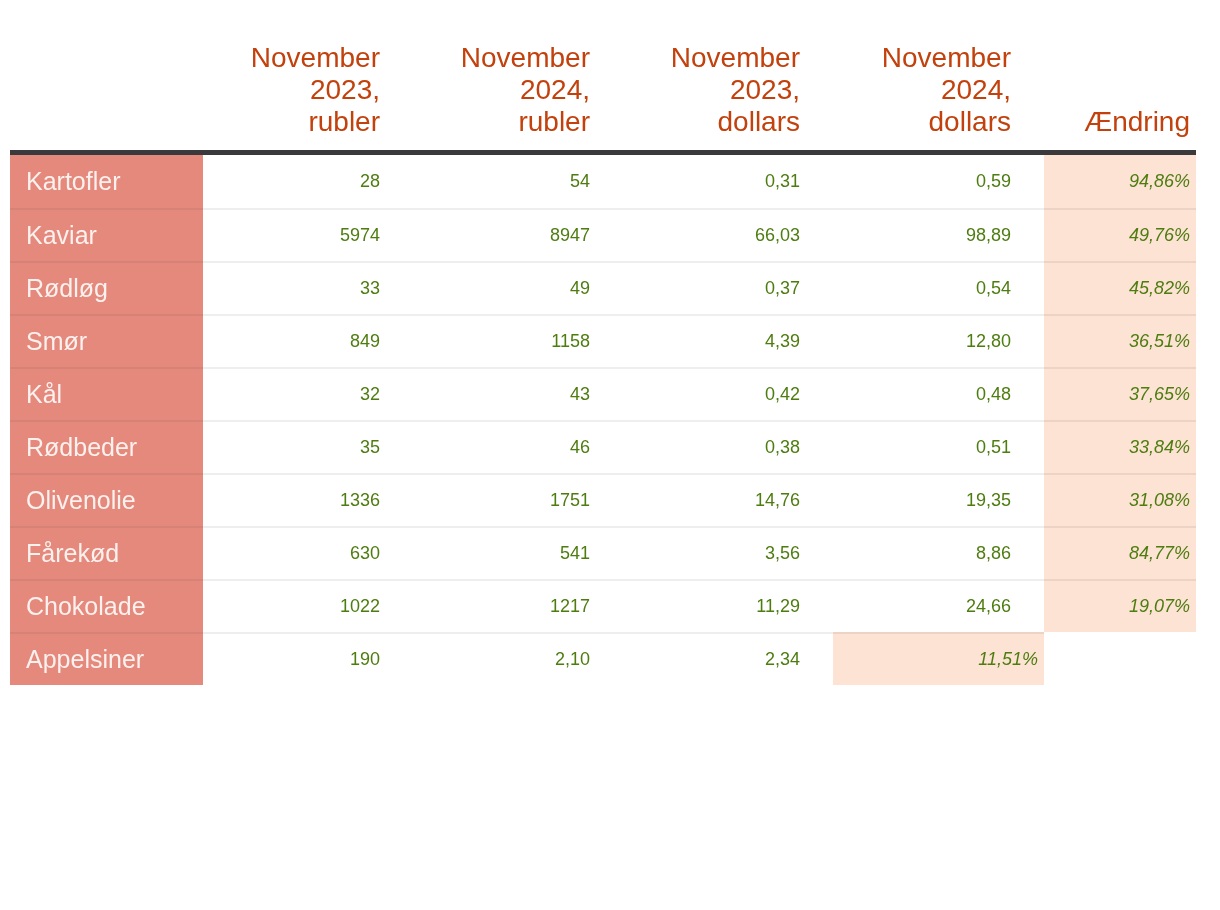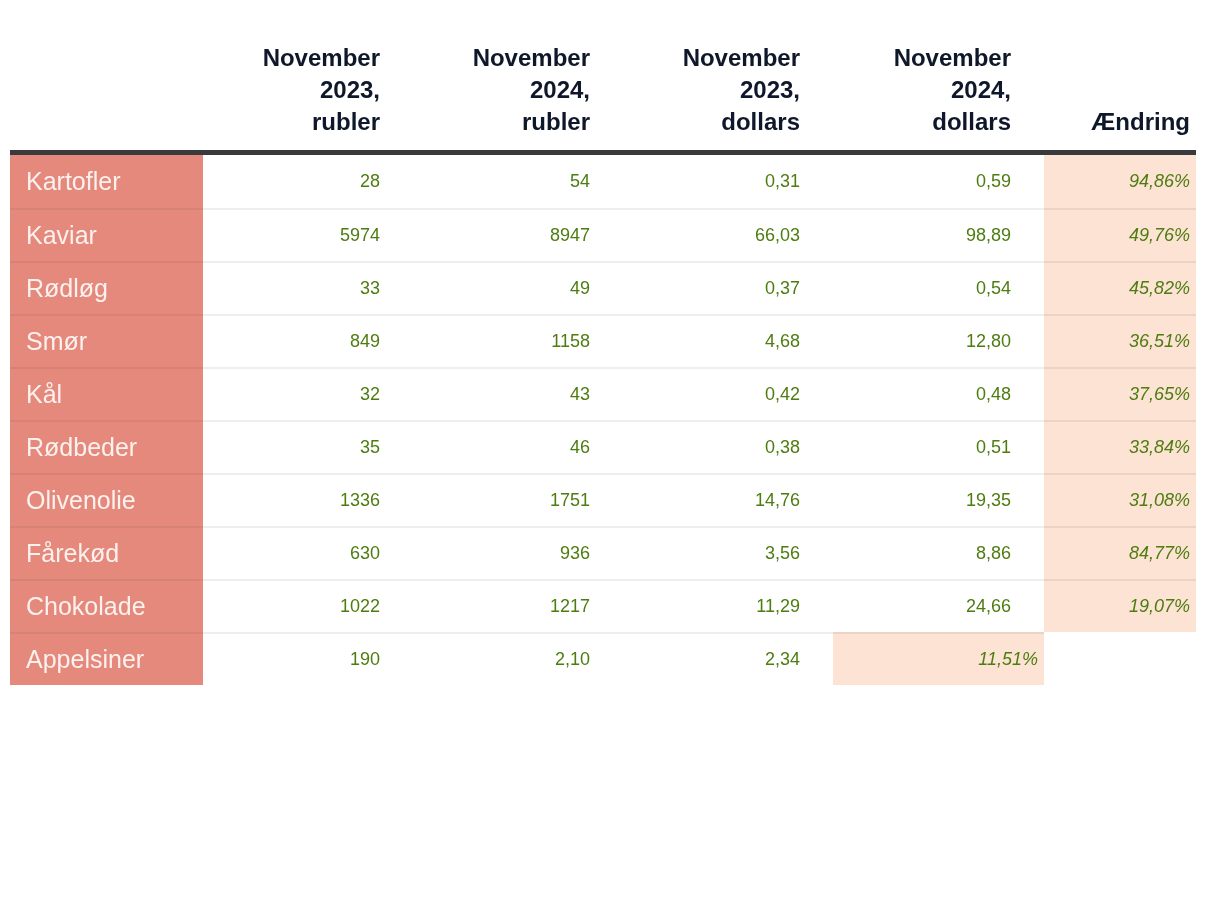--- a/index.html
+++ b/index.html
@@ -18,22 +18,22 @@
 
   
   .thead {
     height: 155px;
     border-bottom: 5px solid #3a3a3c;
   }
   .hcell {
     display: flex; align-items: flex-end; justify-content: flex-end;
     padding: 0 33px 12px 0;
     text-align: right;
-    font-weight: bold; font-size: 24px; line-height: 32px;
-    color: #0f172a;
+    font-weight: normal; font-size: 28px; line-height: 32px;
+    color: #c2410c;
     white-space: pre-line;
   }
   .hcell.first { padding: 0; }
   .hcell.change { padding-right: 6px; }
 
   
   .trow { height: 53px; }
   .cell {
     display: flex; align-items: center;
     font-size: 18px; color: #4d7c0f;
@@ -101,21 +101,21 @@
       <div class="cell num">49</div>
       <div class="cell num">0,37</div>
       <div class="cell num">0,54</div>
       <div class="cell change">45,82%</div>
     </div>
 
     <div class="grid-row trow">
       <div class="cell label">Smør</div>
       <div class="cell num">849</div>
       <div class="cell num">1158</div>
-      <div class="cell num">4,68</div>
+      <div class="cell num">4,39</div>
       <div class="cell num">12,80</div>
       <div class="cell change">36,51%</div>
     </div>
 
     <div class="grid-row trow">
       <div class="cell label">Kål</div>
       <div class="cell num">32</div>
       <div class="cell num">43</div>
       <div class="cell num">0,42</div>
       <div class="cell num">0,48</div>
@@ -136,21 +136,21 @@
       <div class="cell num">1336</div>
       <div class="cell num">1751</div>
       <div class="cell num">14,76</div>
       <div class="cell num">19,35</div>
       <div class="cell change">31,08%</div>
     </div>
 
     <div class="grid-row trow">
       <div class="cell label">Fårekød</div>
       <div class="cell num">630</div>
-      <div class="cell num">936</div>
+      <div class="cell num">541</div>
       <div class="cell num">3,56</div>
       <div class="cell num">8,86</div>
       <div class="cell change">84,77%</div>
     </div>
 
     <div class="grid-row trow">
       <div class="cell label">Chokolade</div>
       <div class="cell num">1022</div>
       <div class="cell num">1217</div>
       <div class="cell num">11,29</div>

